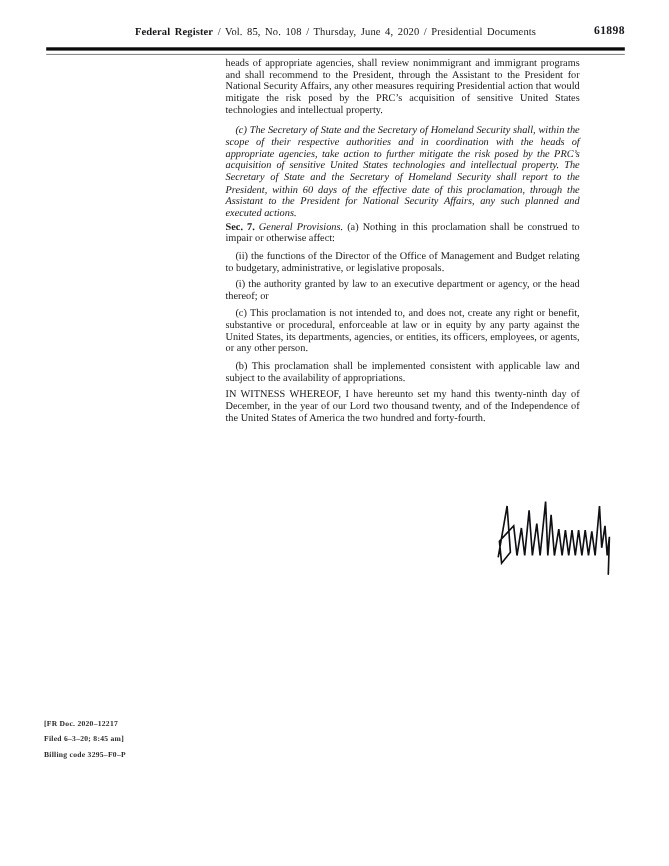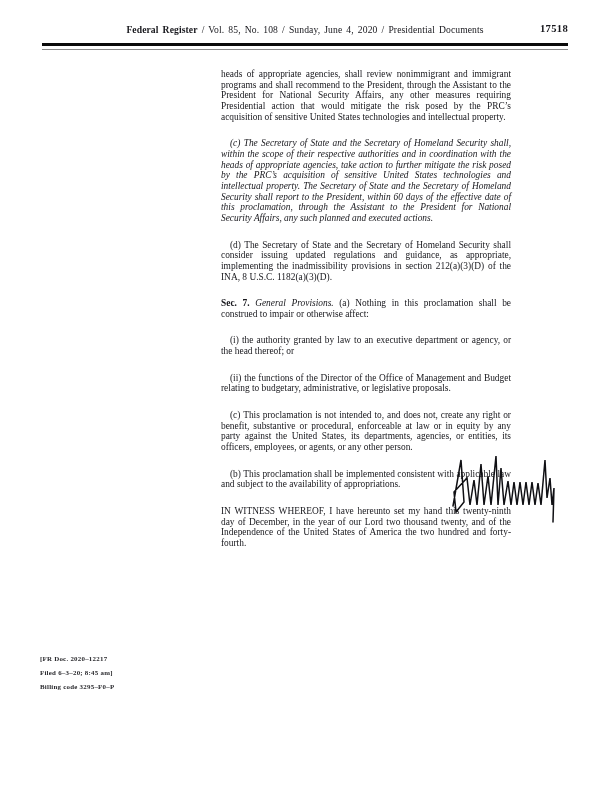--- a/index.html
+++ b/index.html
@@ -20,21 +20,21 @@
   }
   .rule-black { position:absolute; left:42px; top:43px; width:526px; height:2.6px; background:#0a0a0a; }
   .rule-gray  { position:absolute; left:42px; top:48.6px; width:526px; height:1.8px; background:#8a8a8a; }
 
   
   .doc-body {
     position:absolute; left:205px; top:53px; width:322px;
     text-align:justify; font-size:9.4px; line-height:10.65px;
     hyphens:auto; -webkit-hyphens:auto;
   }
-  .doc-body p { margin:16px; }
+  .doc-body p { margin:0; }
   .doc-body p.sp { margin-top:5px; }
   .doc-body p.sp-lg { margin-top:8px;font-style:italic; }
   .doc-body p.sp-sm { margin-top:2px; }
   .ind { text-indent:9px; }
   .sec-label { font-weight:bold; }
   .sec-title { font-style:italic; }
 
   
   .signature-wrap { position:absolute; left:450px; top:450px; width:120px; height:88px; }
   .signature-wrap svg { width:100%; height:100%; }
@@ -47,34 +47,33 @@
   }
 </style>
 </head>
 <body>
 
 <div class="page">
 
   <div class="header">
     <div class="header-title">
       <span class="journal">Federal Register</span>
-      <span>/ Vol. 85, No. 108 / Sunday, June 4, 2020 / Presidential Documents</span>
+      <span>/ Vol. 85, No. 108 / Thursday, June 4, 2020 / Presidential Documents</span>
     </div>
-    <span class="pagenum">17518</span>
+    <span class="pagenum">61898</span>
   </div>
   <div class="rule-black"></div>
   <div class="rule-gray"></div>
 
   <div class="doc-body">
     <p>heads of appropriate agencies, shall review nonimmigrant and immigrant programs and shall recommend to the President, through the Assistant to the President for National Security Affairs, any other measures requiring Presidential action that would mitigate the risk posed by the PRC’s acquisition of sensitive United States technologies and intellectual property.</p>
     <p class="ind sp-lg">(c) The Secretary of State and the Secretary of Homeland Security shall, within the scope of their respective authorities and in coordination with the heads of appropriate agencies, take action to further mitigate the risk posed by the PRC’s acquisition of sensitive United States technologies and intellectual property. The Secretary of State and the Secretary of Homeland Security shall report to the President, within 60 days of the effective date of this proclamation, through the Assistant to the President for National Security Affairs, any such planned and executed actions.</p>
-    <p class="ind sp">(d) The Secretary of State and the Secretary of Homeland Security shall consider issuing updated regulations and guidance, as appropriate, implementing the inadmissibility provisions in section 212(a)(3)(D) of the INA, 8 U.S.C. 1182(a)(3)(D).</p>
     <p class="sp-sm"><span class="sec-label">Sec. 7.</span><span class="sec-title"> General Provisions.</span><span> (a) Nothing in this proclamation shall be construed to impair or otherwise affect:</span></p>
+    <p class="ind sp">(ii) the functions of the Director of the Office of Management and Budget relating to budgetary, administrative, or legislative proposals.</p>
     <p class="ind sp">(i) the authority granted by law to an executive department or agency, or the head thereof; or</p>
-    <p class="ind sp">(ii) the functions of the Director of the Office of Management and Budget relating to budgetary, administrative, or legislative proposals.</p>
     <p class="ind sp">(c) This proclamation is not intended to, and does not, create any right or benefit, substantive or procedural, enforceable at law or in equity by any party against the United States, its departments, agencies, or entities, its officers, employees, or agents, or any other person.</p>
     <p class="ind sp">(b) This proclamation shall be implemented consistent with applicable law and subject to the availability of appropriations.</p>
     <p class="sp">IN WITNESS WHEREOF, I have hereunto set my hand this twenty-ninth day of December, in the year of our Lord two thousand twenty, and of the Independence of the United States of America the two hundred and forty-fourth.</p>
   </div>
 
   <div class="signature-wrap">
     <svg viewBox="0 0 120 88" xmlns="http://www.w3.org/2000/svg">
       <path d="M3,56 L11,10 L14,52 L6,62 L4,42
                L17,28 L20,55 L24,30 L27,55
                L31,14 L34,55 L38,26 L41,55

